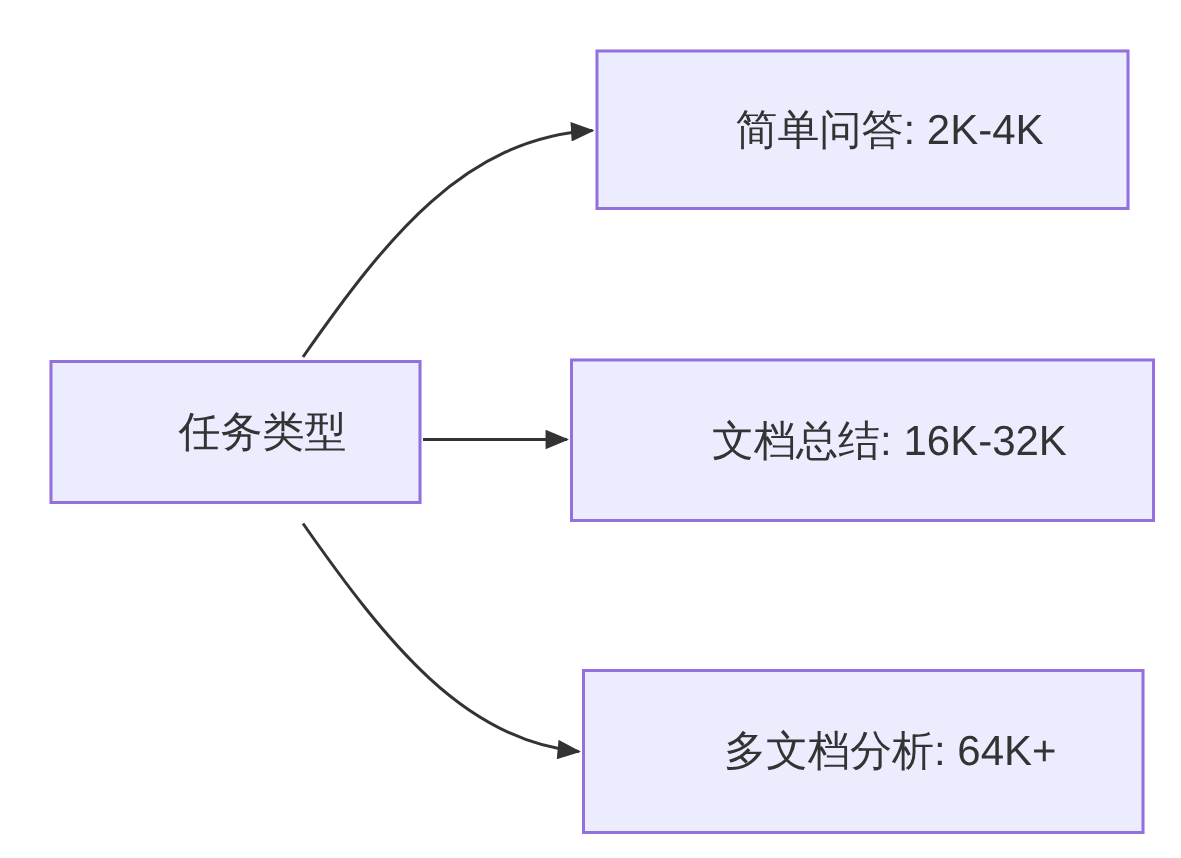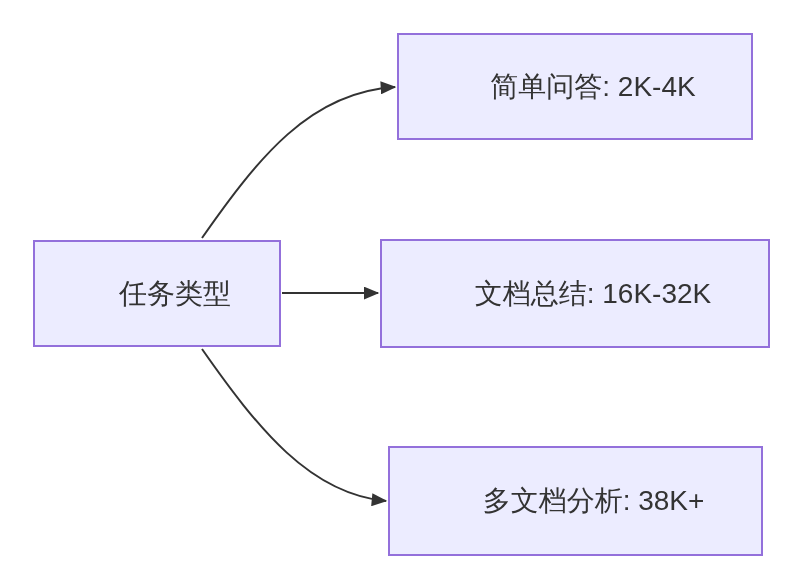--- a/index.html
+++ b/index.html
@@ -35,21 +35,21 @@
     color: #333333;
     display: flex;
     align-items: center;
     justify-content: center;
     font-size: 28px;
     line-height: 1.2;
     white-space: nowrap;
     text-align: center;
     padding-left: 36px;
   }
-  .node-source   { left: 33px;  top: 240px; width: 248px; height: 107px; justify-content: center; }
+  .node-source   { left: 33px;  top: 240px; width: 248px; height: 96px; justify-content: center; }
   .node-task1    { left: 397px; top: 33px;  width: 356px; height: 107px; }
   .node-task2    { left: 380px; top: 239px; width: 390px; height: 109px; }
   .node-task3    { left: 388px; top: 446px; width: 375px; height: 110px; }
 </style>
 </head>
 <body>
 
 <div class="diagram-canvas">
 
   <svg class="edges-layer" viewBox="0 0 787 572" xmlns="http://www.w3.org/2000/svg">
@@ -69,16 +69,16 @@
 
   <div class="node node-task1">
     <span>简单问答: 2K-4K</span>
   </div>
 
   <div class="node node-task2">
     <span>文档总结: 16K-32K</span>
   </div>
 
   <div class="node node-task3">
-    <span>多文档分析: 38K+</span>
+    <span>多文档分析: 64K+</span>
   </div>
 
 </div>
 
 </body></html>

